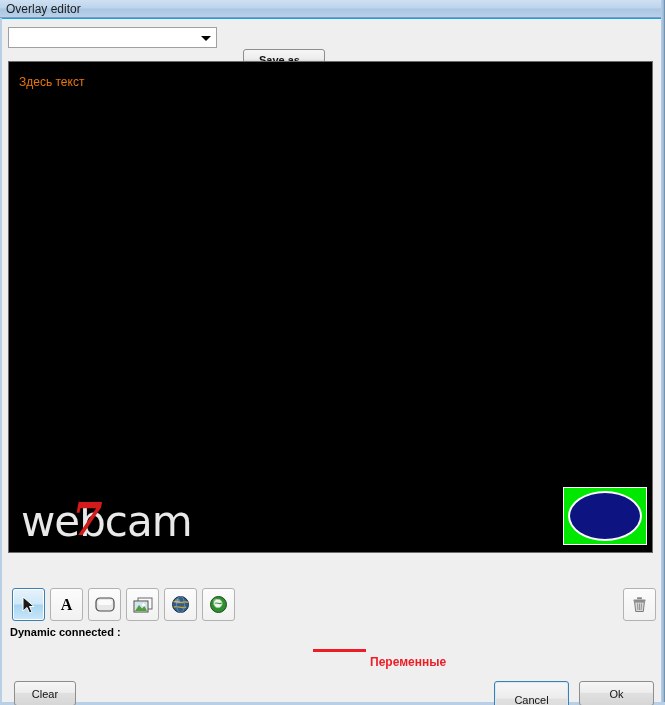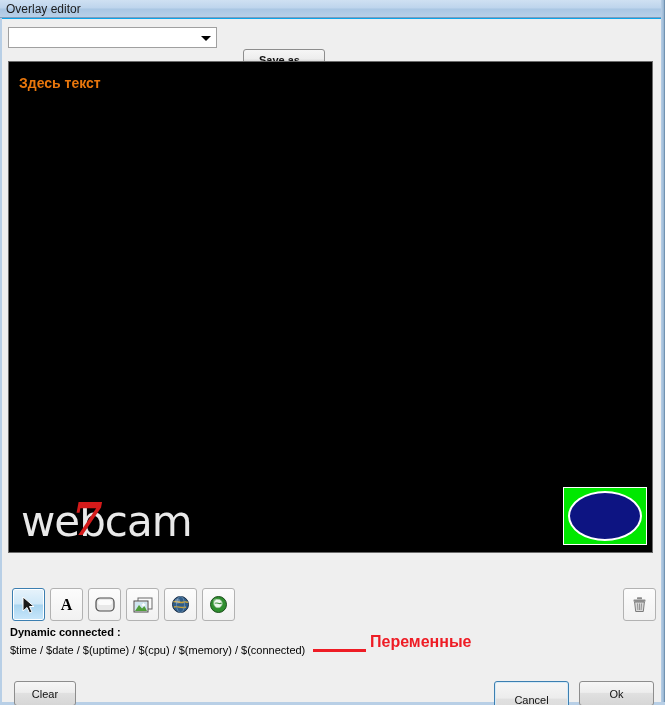--- a/index.html
+++ b/index.html
@@ -132,22 +132,22 @@
     height: 492px;
     border: 1px solid #6b6b6b;
     background: #000000;
     box-sizing: border-box;
     overflow: hidden;
   }
   #canvas-text {
     position: absolute;
     left: 10px;
     top: 13px;
-    font-size: 14px;
-    font-weight: bold;
+    font-size: 12px;
+    font-weight: normal;
     color: #e8760c;
     white-space: nowrap;
     text-align: center;
   }
 
   
   #logo {
     position: absolute;
     left: 12px;
     bottom: 8px;
@@ -271,22 +271,22 @@
     position: absolute;
     left: 311px;
     top: 630px;
     width: 53px;
     height: 3px;
     background: #ee1c25;
   }
   #annot-text {
     position: absolute;
     left: 368px;
-    top: 614px;
-    font-size: 16px;
+    top: 636px;
+    font-size: 12px;
     font-weight: bold;
     color: #ee1c25;
     white-space: nowrap;
   }
 
   
   #clear-btn {
     left: 12px;
     top: 662px;
     width: 62px;
@@ -409,21 +409,20 @@
           <rect x="5" y="1.2" width="5" height="2" rx="0.6" fill="#8b8b8b"></rect>
           <path d="M2.6 6 L12.4 6 L11.3 15.5 L3.7 15.5 Z" fill="#d9d9d9" stroke="#6f6f6f" stroke-width="0.9"></path>
           <line x1="5.5" y1="7.5" x2="5.9" y2="14" stroke="#8b8b8b" stroke-width="0.9"></line>
           <line x1="7.5" y1="7.5" x2="7.5" y2="14" stroke="#8b8b8b" stroke-width="0.9"></line>
           <line x1="9.5" y1="7.5" x2="9.1" y2="14" stroke="#8b8b8b" stroke-width="0.9"></line>
         </svg>
       </span>
     </div>
 
     <div id="dynvars-label">Dynamic connected :</div>
-    <div id="dynvars-list">$time / $date / $(uptime) / $(cpu) / $(memory)  / $(connected)</div>
 
     <div id="annot-line"></div>
     <div id="annot-text">Переменные</div>
 
     <button class="btn" id="clear-btn">Clear</button>
     <button class="btn" id="cancel-btn">Cancel</button>
     <button class="btn" id="ok-btn">Ok</button>
 
   </div>
 </div>

